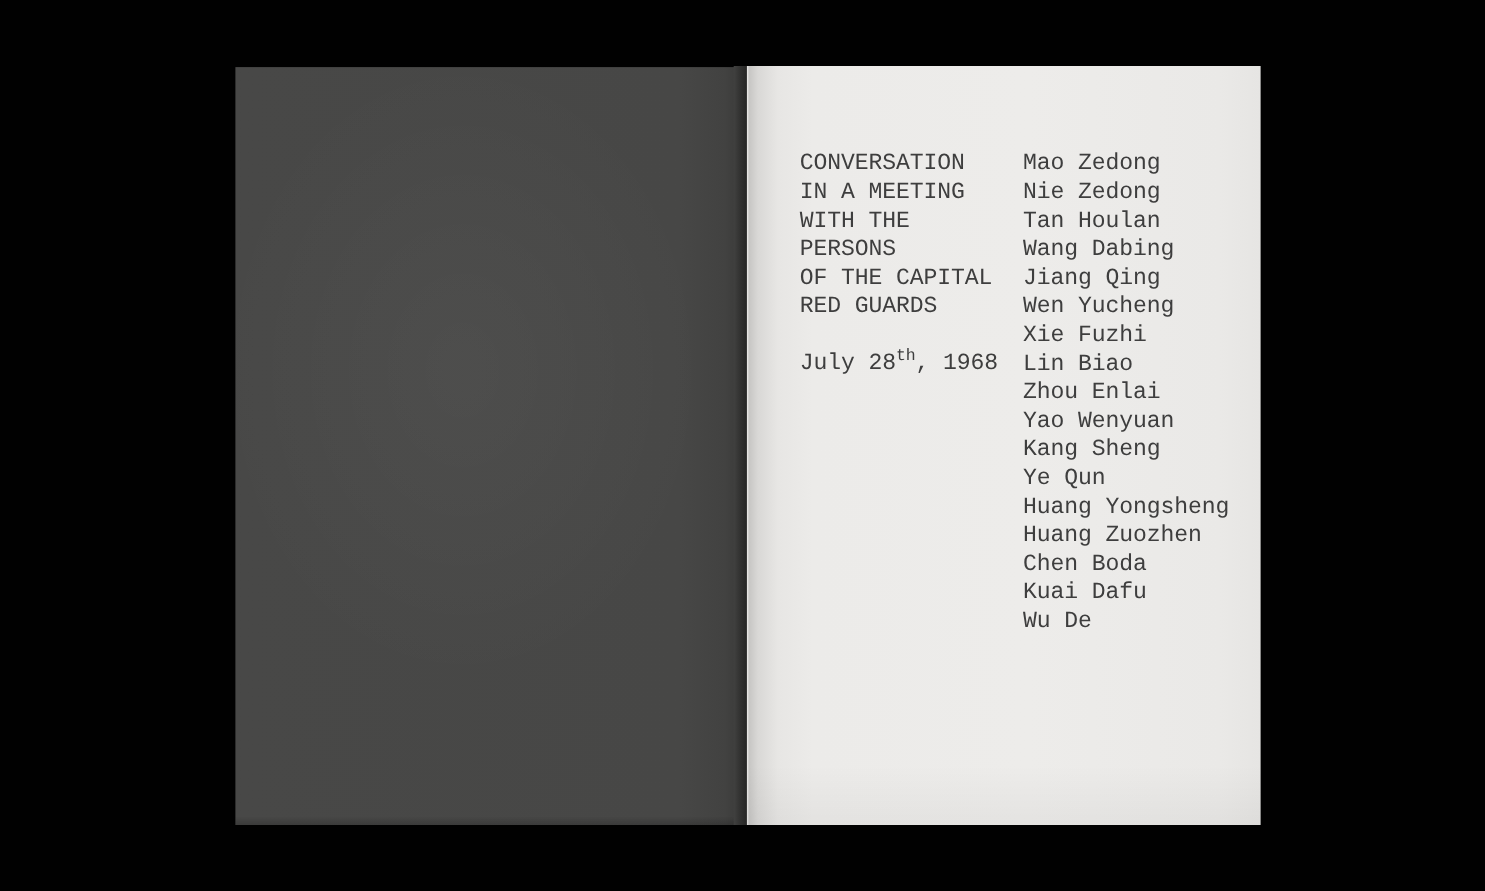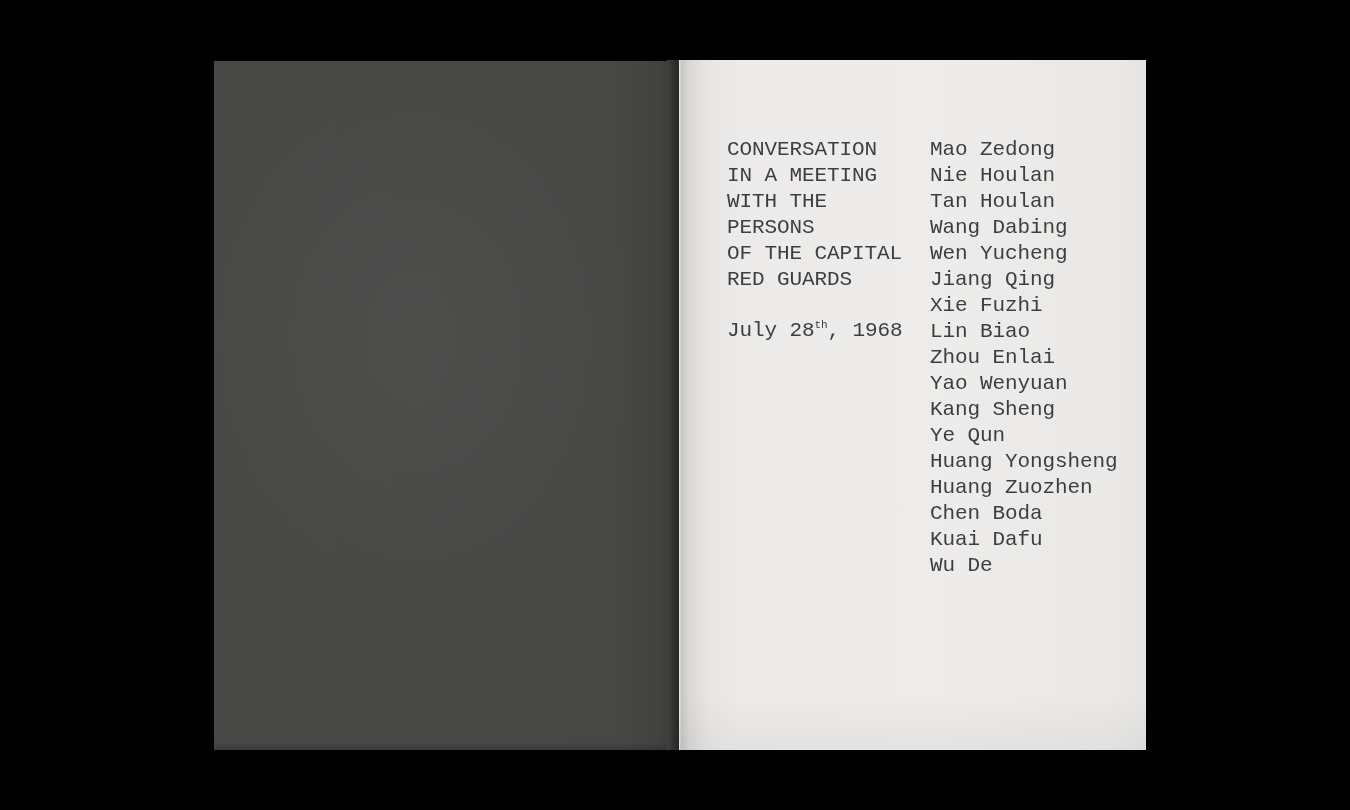--- a/index.html
+++ b/index.html
@@ -60,21 +60,21 @@
   .title-col   { left: 48px;  width: 170px; }
   .names-col   { left: 251px; width: 200px; }
 
   .title-line, .name-item { white-space: nowrap; }
 
   .date-line {
     margin-top: 25px;
     white-space: nowrap;
   }
   .date-line sup {
-    font-size: 11px;
+    font-size: 15px;
     vertical-align: super;
     line-height: 0;
   }
 </style>
 </head>
 <body>
 
 <div class="stage">
 
   <div class="left-page"></div>
@@ -92,25 +92,25 @@
           <div class="title-line">OF THE CAPITAL</div>
           <div class="title-line">RED GUARDS</div>
         </div>
       <div class="date-line">
         <span>July 28</span><sup>th</sup><span>, 1968</span>
       </div>
     </div>
 
     <div class="text-col names-col">
         <div class="name-item">Mao Zedong</div>
-        <div class="name-item">Nie Houlan</div>
+        <div class="name-item">Nie Zedong</div>
         <div class="name-item">Tan Houlan</div>
         <div class="name-item">Wang Dabing</div>
+        <div class="name-item">Jiang Qing</div>
         <div class="name-item">Wen Yucheng</div>
-        <div class="name-item">Jiang Qing</div>
         <div class="name-item">Xie Fuzhi</div>
         <div class="name-item">Lin Biao</div>
         <div class="name-item">Zhou Enlai</div>
         <div class="name-item">Yao Wenyuan</div>
         <div class="name-item">Kang Sheng</div>
         <div class="name-item">Ye Qun</div>
         <div class="name-item">Huang Yongsheng</div>
         <div class="name-item">Huang Zuozhen</div>
         <div class="name-item">Chen Boda</div>
         <div class="name-item">Kuai Dafu</div>

